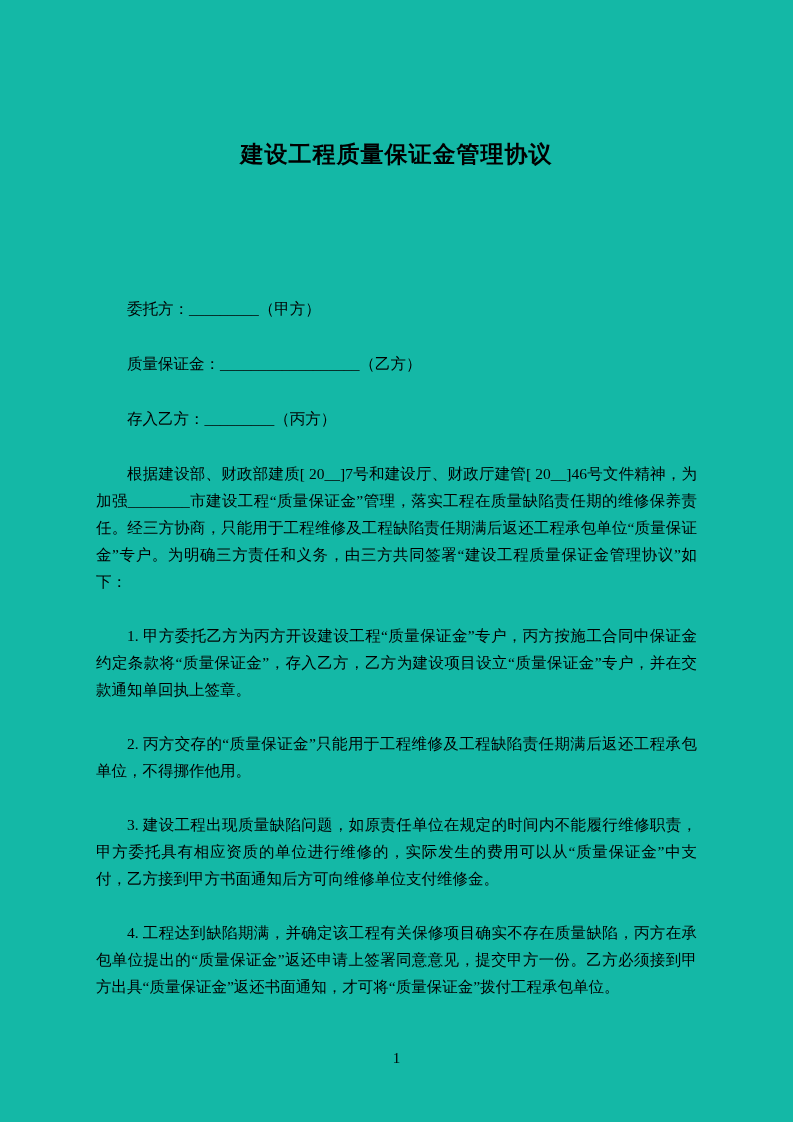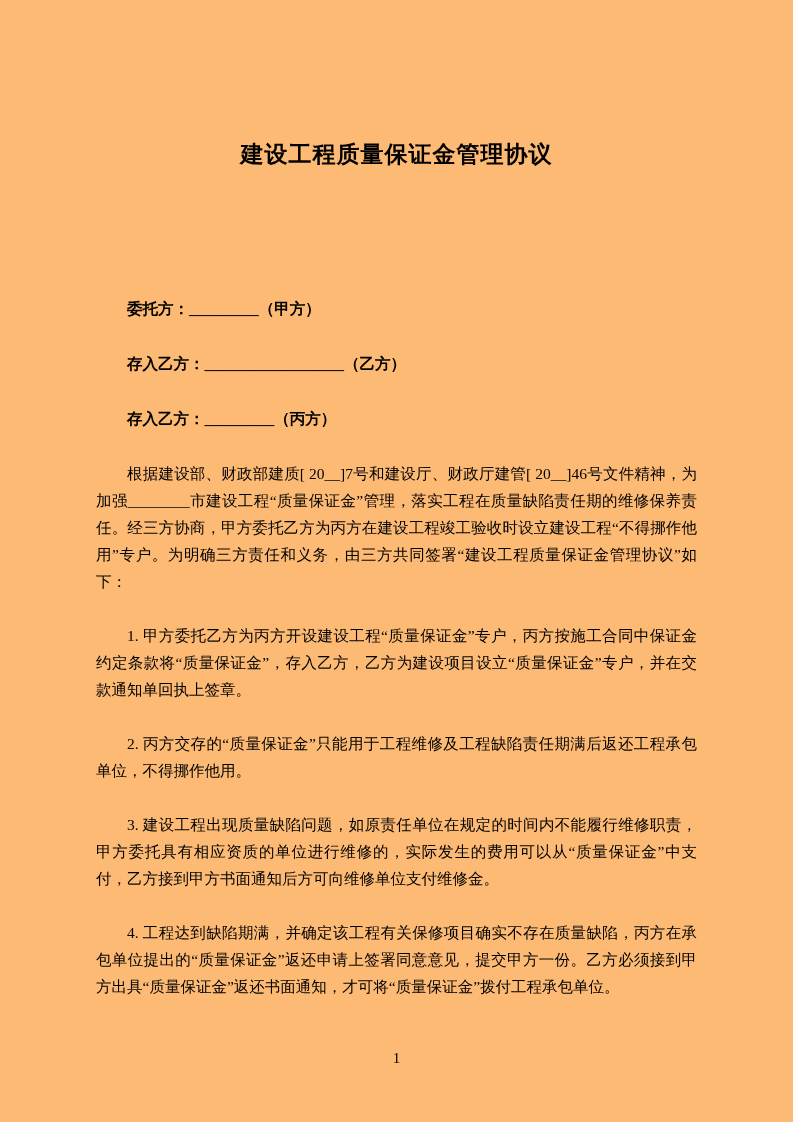--- a/index.html
+++ b/index.html
@@ -5,21 +5,21 @@
   html, body {
     margin: 0;
     padding: 0;
     background: #ffffff;
   }
   .page {
     position: relative;
     width: 793px;
     height: 1122px;
     margin: 0 auto;
-    background: #fdba74;
+    background: #14b8a6;
     box-sizing: border-box;
     padding: 140px 96px 0 96px;
     color: #000000;
     font-family: "Liberation Serif", "DejaVu Serif", serif;
     font-size: 15.5px;
     line-height: 27px;
   }
   .doc-title {
     margin: 0 0 125px 0;
     font-size: 23px;
@@ -28,21 +28,20 @@
     text-align: center;
     letter-spacing: 1px;
   }
   .party-line {
     margin: 0 0 28px 0;
     text-indent: 31px;
     white-space: nowrap;
   }
   .party-block {
     margin: 0 0 0 0;
-    font-weight: bold;
   }
   .body-par {
     margin: 0;
     text-indent: 31px;
     text-align: justify;
     text-justify: inter-ideograph;
     word-break: break-all;
   }
   .intro-par {
     margin-top: 21px;
@@ -62,25 +61,25 @@
 </style>
 </head>
 <body>
 
 <div class="page">
 
   <h1 class="doc-title">建设工程质量保证金管理协议</h1>
 
   <div class="party-block">
     <p class="party-line">委托方：_________（甲方）</p>
-    <p class="party-line">存入乙方：__________________（乙方）</p>
+    <p class="party-line">质量保证金：__________________（乙方）</p>
     <p class="party-line">存入乙方：_________（丙方）</p>
   </div>
 
-  <p class="body-par intro-par">根据建设部、财政部建质[ 20__]7号和建设厅、财政厅建管[ 20__]46号文件精神，为加强________市建设工程“质量保证金”管理，落实工程在质量缺陷责任期的维修保养责任。经三方协商，甲方委托乙方为丙方在建设工程竣工验收时设立建设工程“不得挪作他用”专户。为明确三方责任和义务，由三方共同签署“建设工程质量保证金管理协议”如下：</p>
+  <p class="body-par intro-par">根据建设部、财政部建质[ 20__]7号和建设厅、财政厅建管[ 20__]46号文件精神，为加强________市建设工程“质量保证金”管理，落实工程在质量缺陷责任期的维修保养责任。经三方协商，只能用于工程维修及工程缺陷责任期满后返还工程承包单位“质量保证金”专户。为明确三方责任和义务，由三方共同签署“建设工程质量保证金管理协议”如下：</p>
 
   <p class="body-par clause-par">1. 甲方委托乙方为丙方开设建设工程“质量保证金”专户，丙方按施工合同中保证金约定条款将“质量保证金”，存入乙方，乙方为建设项目设立“质量保证金”专户，并在交款通知单回执上签章。</p>
 
   <p class="body-par clause-par">2. 丙方交存的“质量保证金”只能用于工程维修及工程缺陷责任期满后返还工程承包单位，不得挪作他用。</p>
 
   <p class="body-par clause-par">3. 建设工程出现质量缺陷问题，如原责任单位在规定的时间内不能履行维修职责，甲方委托具有相应资质的单位进行维修的，实际发生的费用可以从“质量保证金”中支付，乙方接到甲方书面通知后方可向维修单位支付维修金。</p>
 
   <p class="body-par clause-par">4. 工程达到缺陷期满，并确定该工程有关保修项目确实不存在质量缺陷，丙方在承包单位提出的“质量保证金”返还申请上签署同意意见，提交甲方一份。乙方必须接到甲方出具“质量保证金”返还书面通知，才可将“质量保证金”拨付工程承包单位。</p>
 
   <div class="page-number">1</div>

